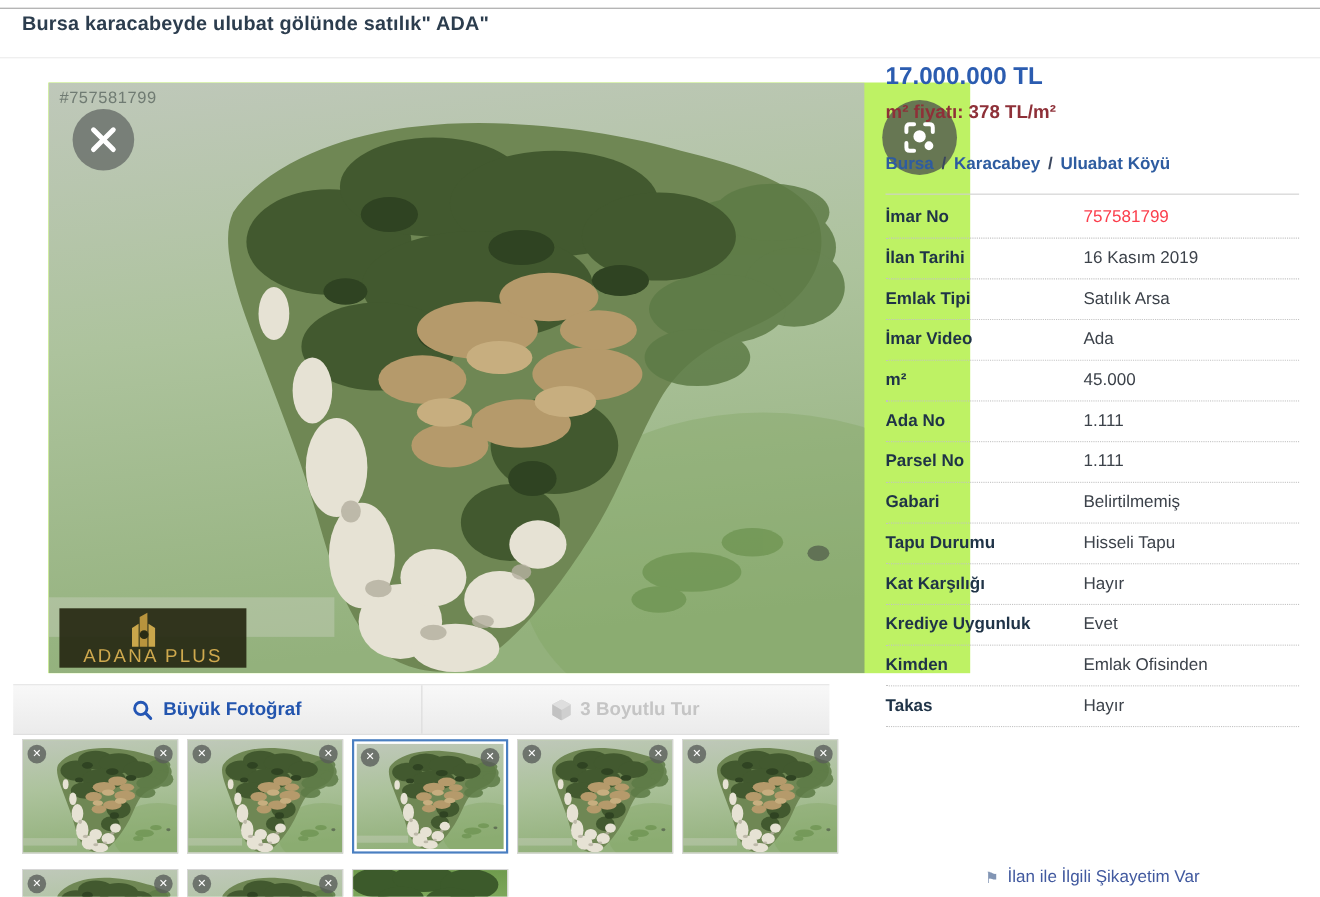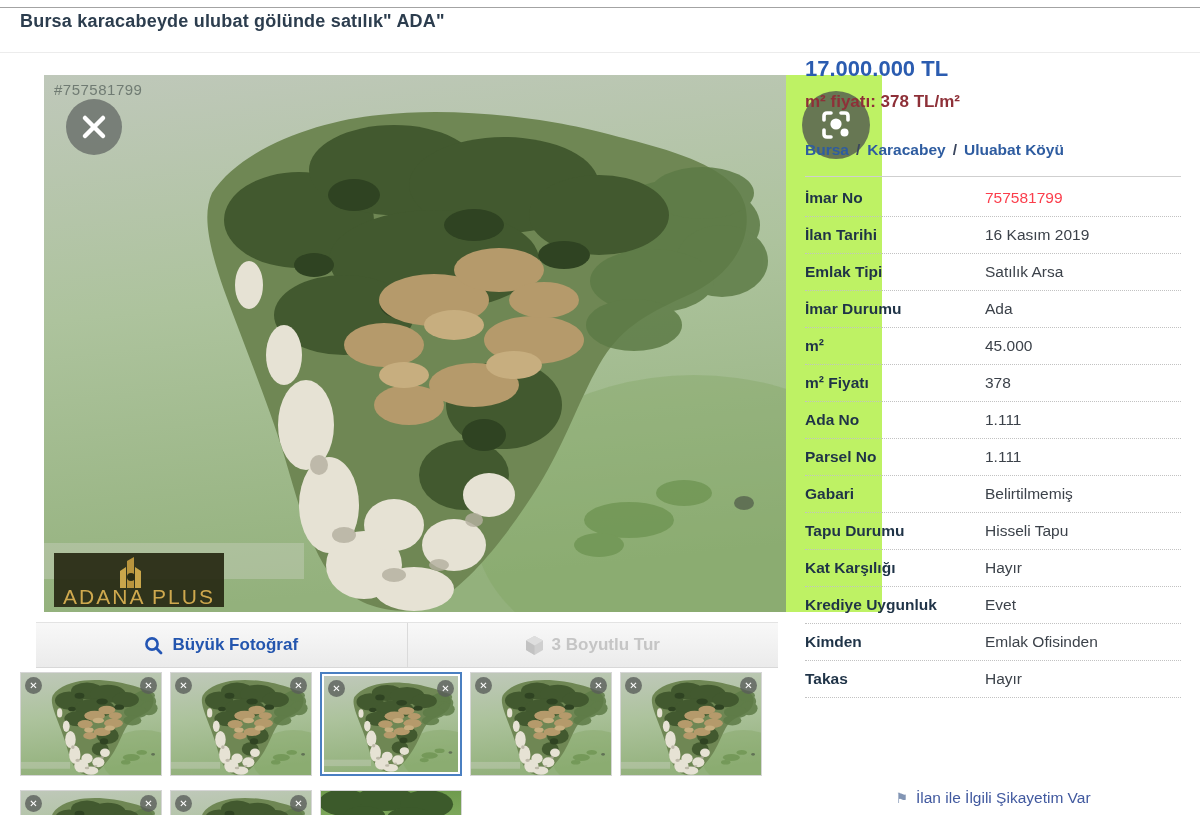--- a/index.html
+++ b/index.html
@@ -25,26 +25,26 @@
   }
   .btn-fullscreen{
     position:absolute;right:12px;top:16px;width:68px;height:68px;border-radius:50%;
     background:rgba(78,85,78,.78);display:flex;align-items:center;justify-content:center;cursor:pointer;
   }
   .photo-logo{
     position:absolute;left:10px;bottom:5px;width:170px;height:54px;
     background:rgba(38,40,18,.92);display:flex;flex-direction:column;align-items:center;justify-content:flex-end;
     padding-bottom:3px;box-sizing:border-box;
   }
-  .photo-logo .logo-text{color:#cfa94e;font-size:21px;letter-spacing:2px;line-height:15px;text-align:right;}
+  .photo-logo .logo-text{color:#cfa94e;font-size:17px;letter-spacing:2px;line-height:15px;text-align:right;}
   .photo-logo svg{position:absolute;top:2px;left:58px;}
 
   
   .tab-bar{
-    position:absolute;left:36px;top:622px;width:742px;height:46px;display:flex;box-sizing:border-box;
+    position:absolute;left:12px;top:622px;width:742px;height:46px;display:flex;box-sizing:border-box;
     background:linear-gradient(#f8f8f8,#ebebeb);
     border-top:1px solid #e3e3e3;border-bottom:1px solid #d8d8d8;
   }
   .tab{flex:1;display:flex;align-items:center;justify-content:center;gap:9px;font-size:17px;font-weight:bold;cursor:pointer;}
   .tab + .tab{border-left:1px solid #dadada;}
   .tab.active{color:#2355ae;}
   .tab.disabled{color:#c5c5c5;cursor:default;}
 
   
   .thumb-row{position:absolute;left:20px;display:flex;gap:8px;}
@@ -335,33 +335,29 @@
     <div class="dlabel">İlan Tarihi</div>
     <div class="dvalue">16 Kasım 2019</div>
   </div>
 
   <div class="drow">
     <div class="dlabel">Emlak Tipi</div>
     <div class="dvalue">Satılık Arsa</div>
   </div>
 
   <div class="drow">
-    <div class="dlabel">İmar Durumu</div>
+    <div class="dlabel">İmar Video</div>
     <div class="dvalue">Ada</div>
   </div>
 
   <div class="drow">
     <div class="dlabel">m²</div>
     <div class="dvalue">45.000</div>
   </div>
 
-  <div class="drow">
-    <div class="dlabel">m² Fiyatı</div>
-    <div class="dvalue">378</div>
-  </div>
 
   <div class="drow">
     <div class="dlabel">Ada No</div>
     <div class="dvalue">1.111</div>
   </div>
 
   <div class="drow">
     <div class="dlabel">Parsel No</div>
     <div class="dvalue">1.111</div>
   </div>

